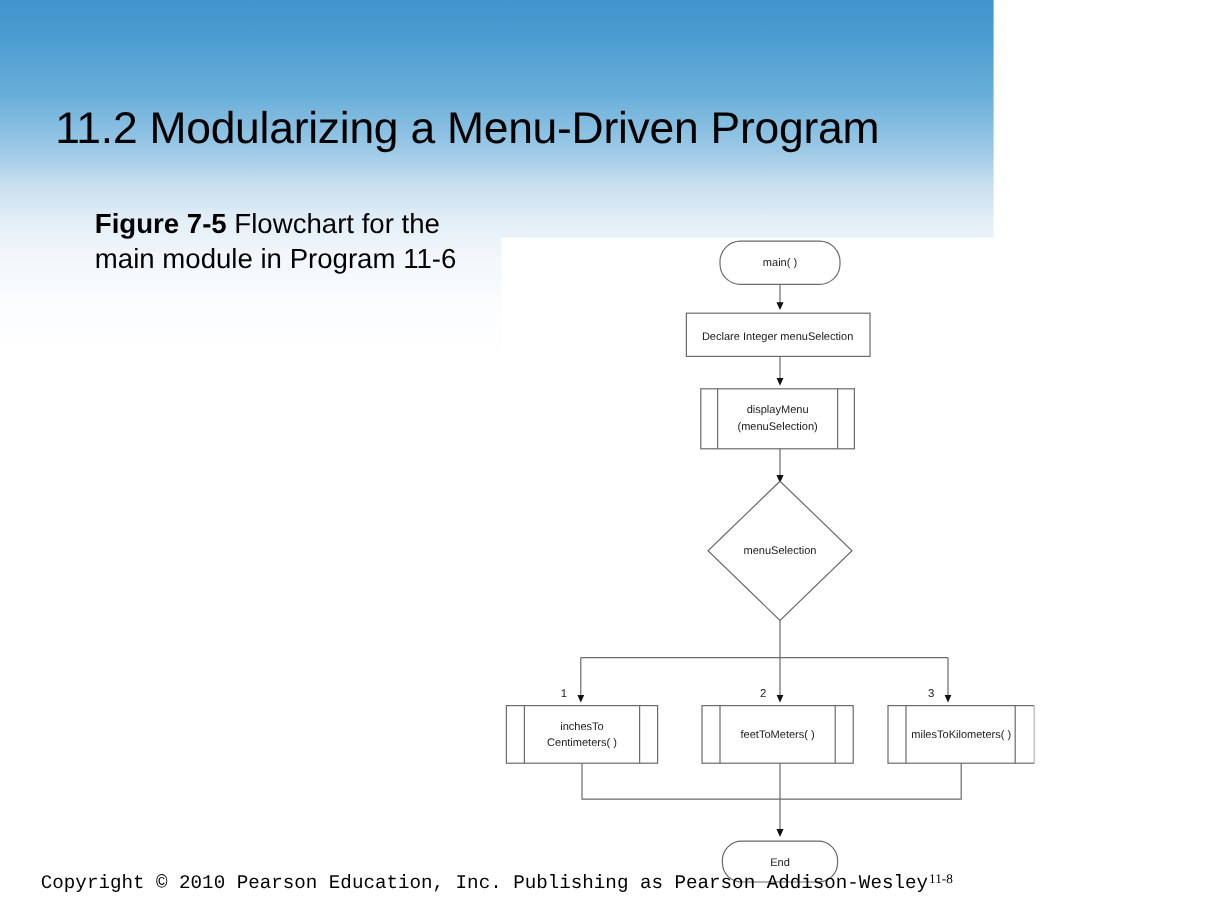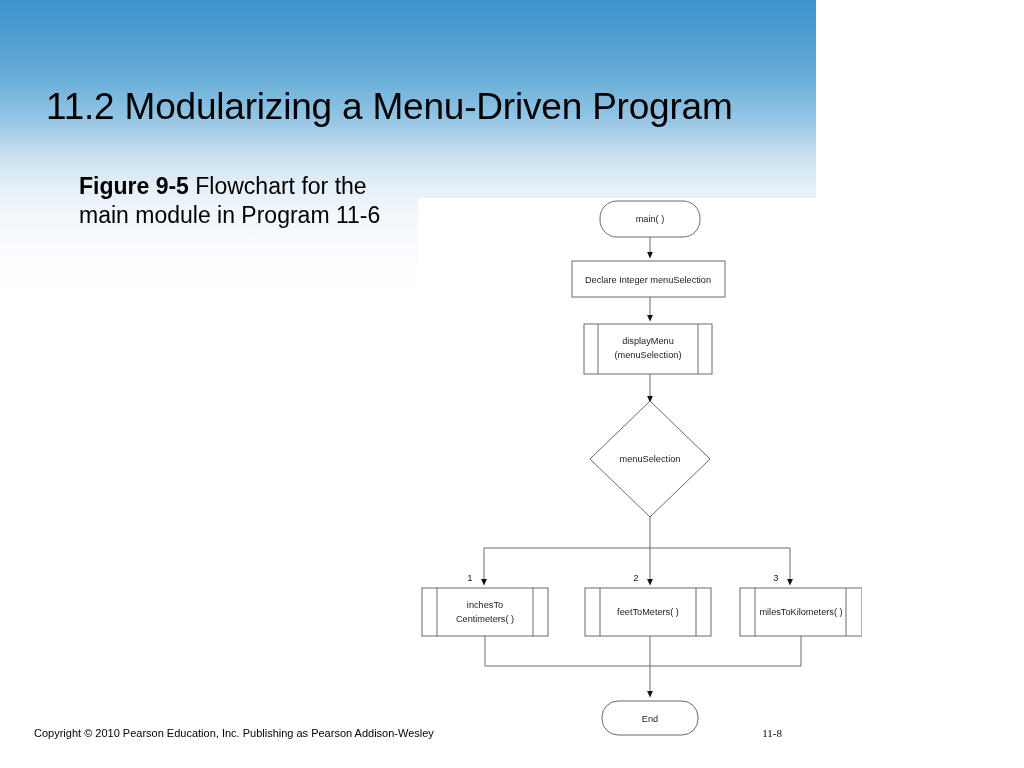--- a/index.html
+++ b/index.html
@@ -21,20 +21,21 @@
         #3f95cd 0px,
         #4a9bd0 28px,
         #68aed9 78px,
         #9cc9e6 125px,
         #c9e0f0 155px,
         #e4eff7 185px,
         #f2f7fb 215px,
         #fafcfe 250px,
         #ffffff 300px,
         #ffffff 768px);
+    padding-left: 12px;
   }
 
   
   #slide-title {
     position: absolute;
     left: 46px;
     top: 88px;
     width: 930px;
     font-size: 37px;
     line-height: 1.05;
@@ -91,43 +92,43 @@
     stroke: #6b6b6b;
     stroke-width: 1;
     fill: none;
   }
 
   
   #footer-copyright {
     position: absolute;
     left: 34px;
     top: 727px;
-    font-family: Liberation Sans, sans-serif;
-    font-size: 11px;
+    font-family: Liberation Mono, monospace;
+    font-size: 16px;
     color: #000000;
   }
   #footer-pagenum {
     position: absolute;
     right: 34px;
     top: 727px;
     font-family: "Liberation Serif", serif;
     font-size: 11px;
     color: #000000;
     text-align: right;
   }
 </style>
 </head>
 <body>
 
 <div id="slide">
 
   <div id="slide-title">11.2  Modularizing a Menu-Driven Program</div>
 
   <div id="figure-caption">
-    <span class="cap-bold">Figure 9-5</span><span>  Flowchart for the main module in Program 11-6</span>
+    <span class="cap-bold">Figure 7-5</span><span>  Flowchart for the main module in Program 11-6</span>
   </div>
 
   <div id="figure-panel">
     <svg id="flow-svg" width="444" height="547" viewBox="0 0 444 547" xmlns="http://www.w3.org/2000/svg">
 
       <defs>
         <marker id="arrowhead" markerWidth="7" markerHeight="7" refX="3.2" refY="3.2" orient="auto" markerUnits="strokeWidth">
           <path d="M0,0.2 L6.6,3.2 L0,6.2 z" fill="#111111"></path>
         </marker>
       </defs>

